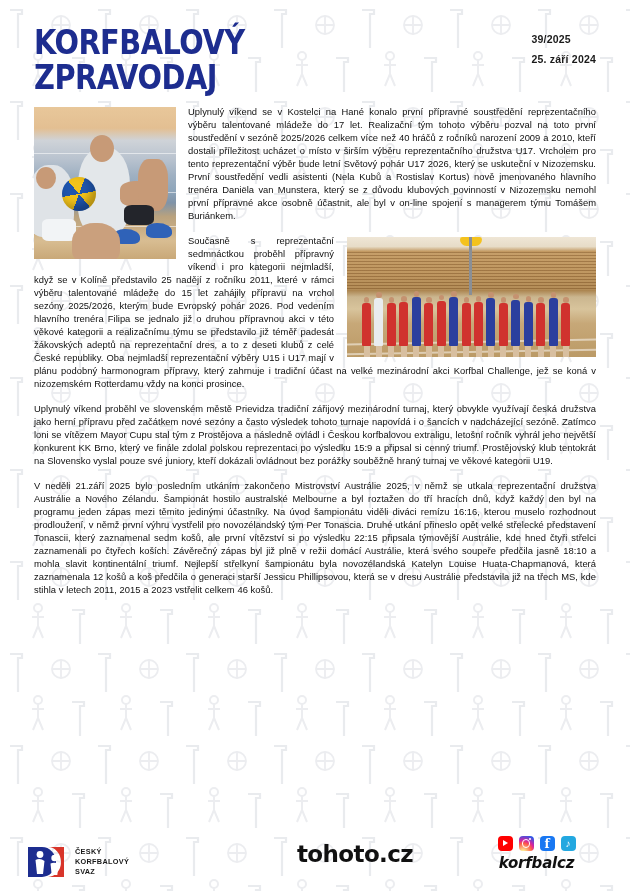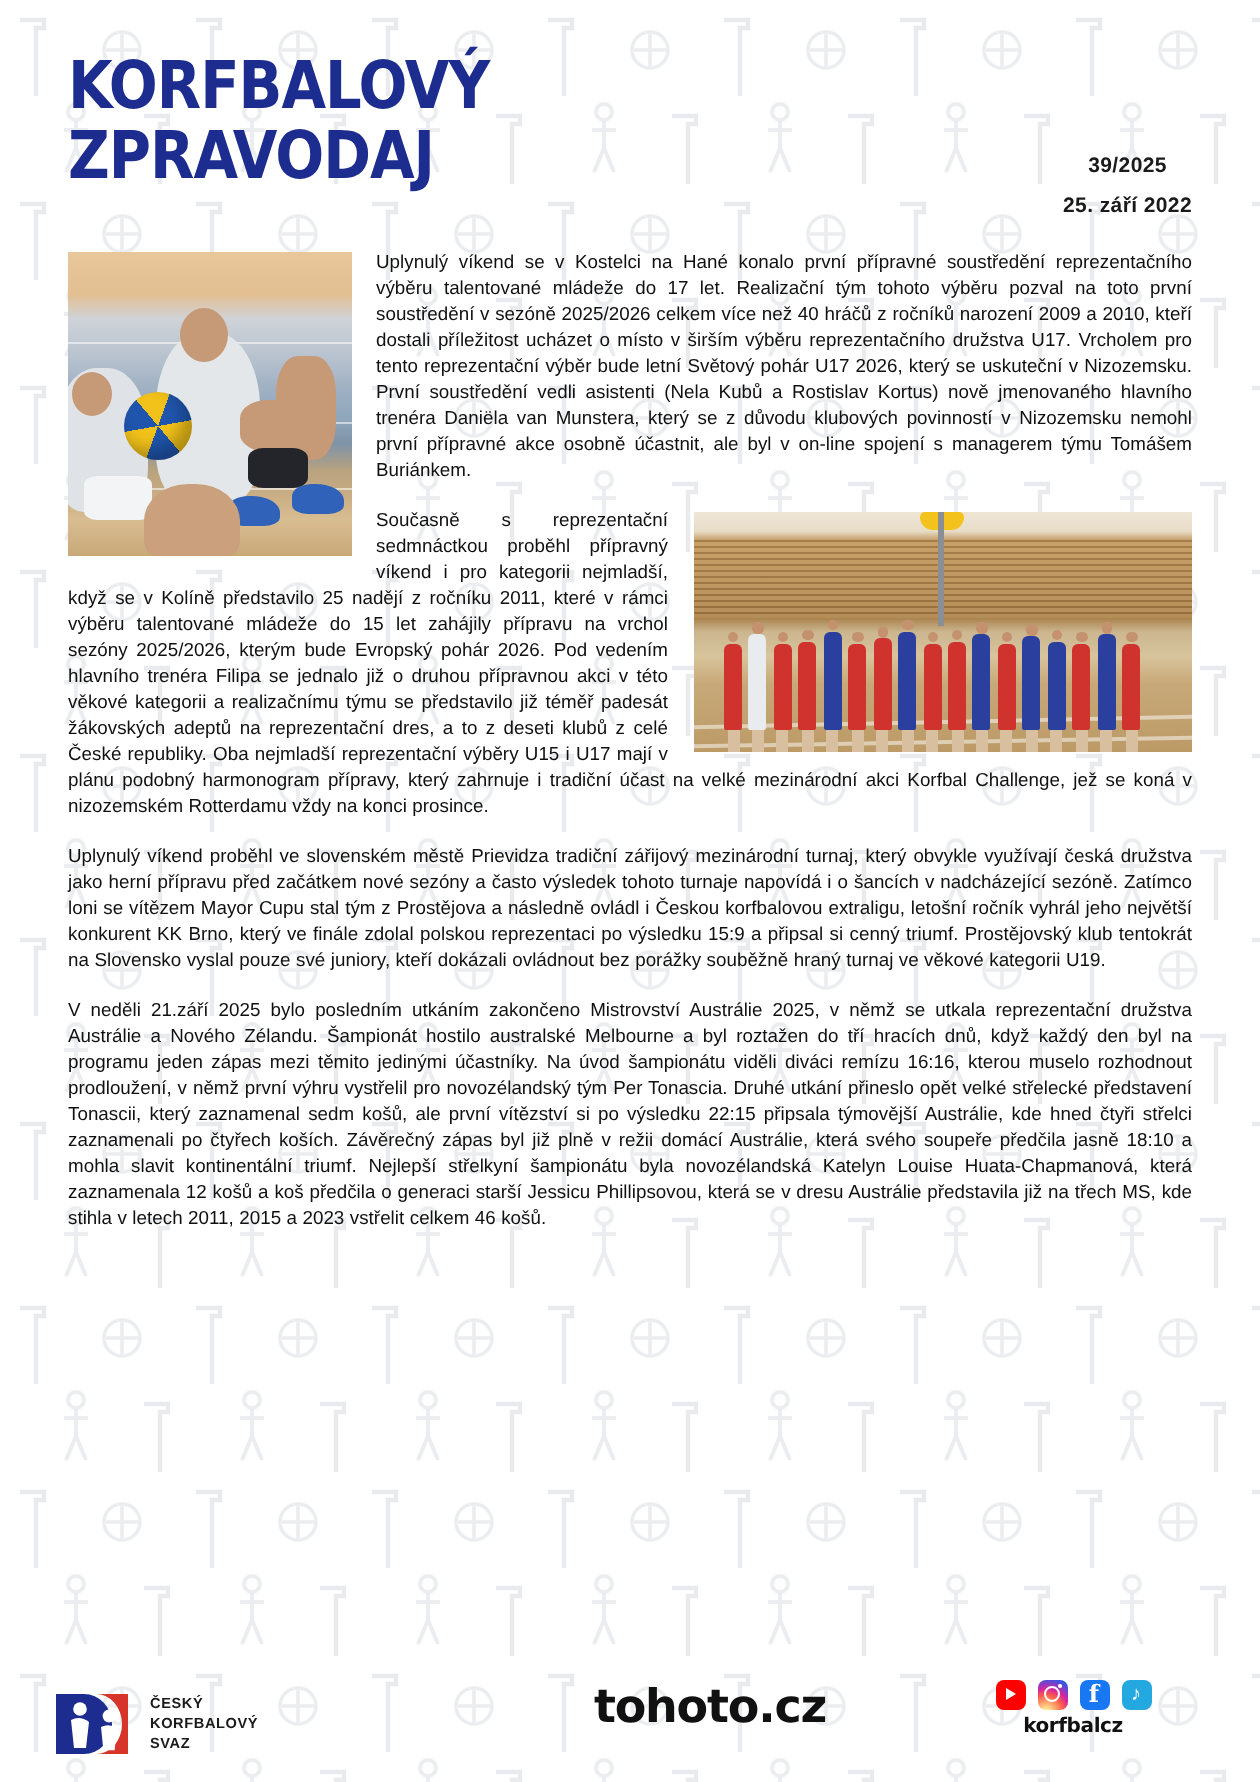--- a/index.html
+++ b/index.html
@@ -43,23 +43,22 @@
     font-size: 33px;
     line-height: 1.05;
     letter-spacing: -0.5px;
     font-family: "DejaVu Sans", sans-serif;
     font-stretch: condensed;
     transform: scaleX(0.97);
     transform-origin: left top;
   }
   .masthead .l2 { display: block; }
   .issue-block {
-    text-align: center;
+    text-align: left;
     padding-top: 4px;
-    margin-top: 44px;
   }
   .issue-no, .issue-date {
     color: #1a1a1a;
     font-size: 10.5px;
     font-weight: bold;
     line-height: 1.9;
     letter-spacing: 0.2px;
   }
 
   
@@ -307,25 +306,26 @@
   .sico.tt { background: #23a8e0; }
   .sico.tt .note {
     position: absolute;
     left: 0; right: 0; top: 0.2px;
     text-align: center;
     color: #fff;
     font-size: 10px;
     line-height: 15px;
   }
   .social-handle {
-    font-size: 10px;
+    font-size: 15px;
     font-weight: bold;
     color: #111111;
     letter-spacing: -0.2px;
     font-family: "DejaVu Sans", sans-serif;
+    font-style: italic;
   }
 </style>
 </head>
 <body>
 
 <div class="page">
 
   <svg class="watermark" viewBox="0 0 630 891" preserveAspectRatio="none" aria-hidden="true">
     <defs>
       <g id="wm-post" stroke="#e9ebee" stroke-width="2.2" fill="none">
@@ -349,21 +349,21 @@
     <rect x="0" y="0" width="630" height="891" fill="url(#wm)"></rect>
   </svg>
 
   <div class="header">
     <div class="masthead">
       <span>KORFBALOVÝ</span>
       <span class="l2">ZPRAVODAJ</span>
     </div>
     <div class="issue-block">
       <div class="issue-no">39/2025</div>
-      <div class="issue-date">25. září 2022</div>
+      <div class="issue-date">25. září 2024</div>
     </div>
   </div>
 
   <div class="content">
 
     <div class="photo photo-left gym1">
       <div class="court-line" style="top:30%"></div>
       <div class="court-line" style="top:56%"></div>
       <div class="court-line" style="top:78%"></div>
       <div class="figure" style="left:-6px;  top:58px; width:46px; height:72px;"></div>

